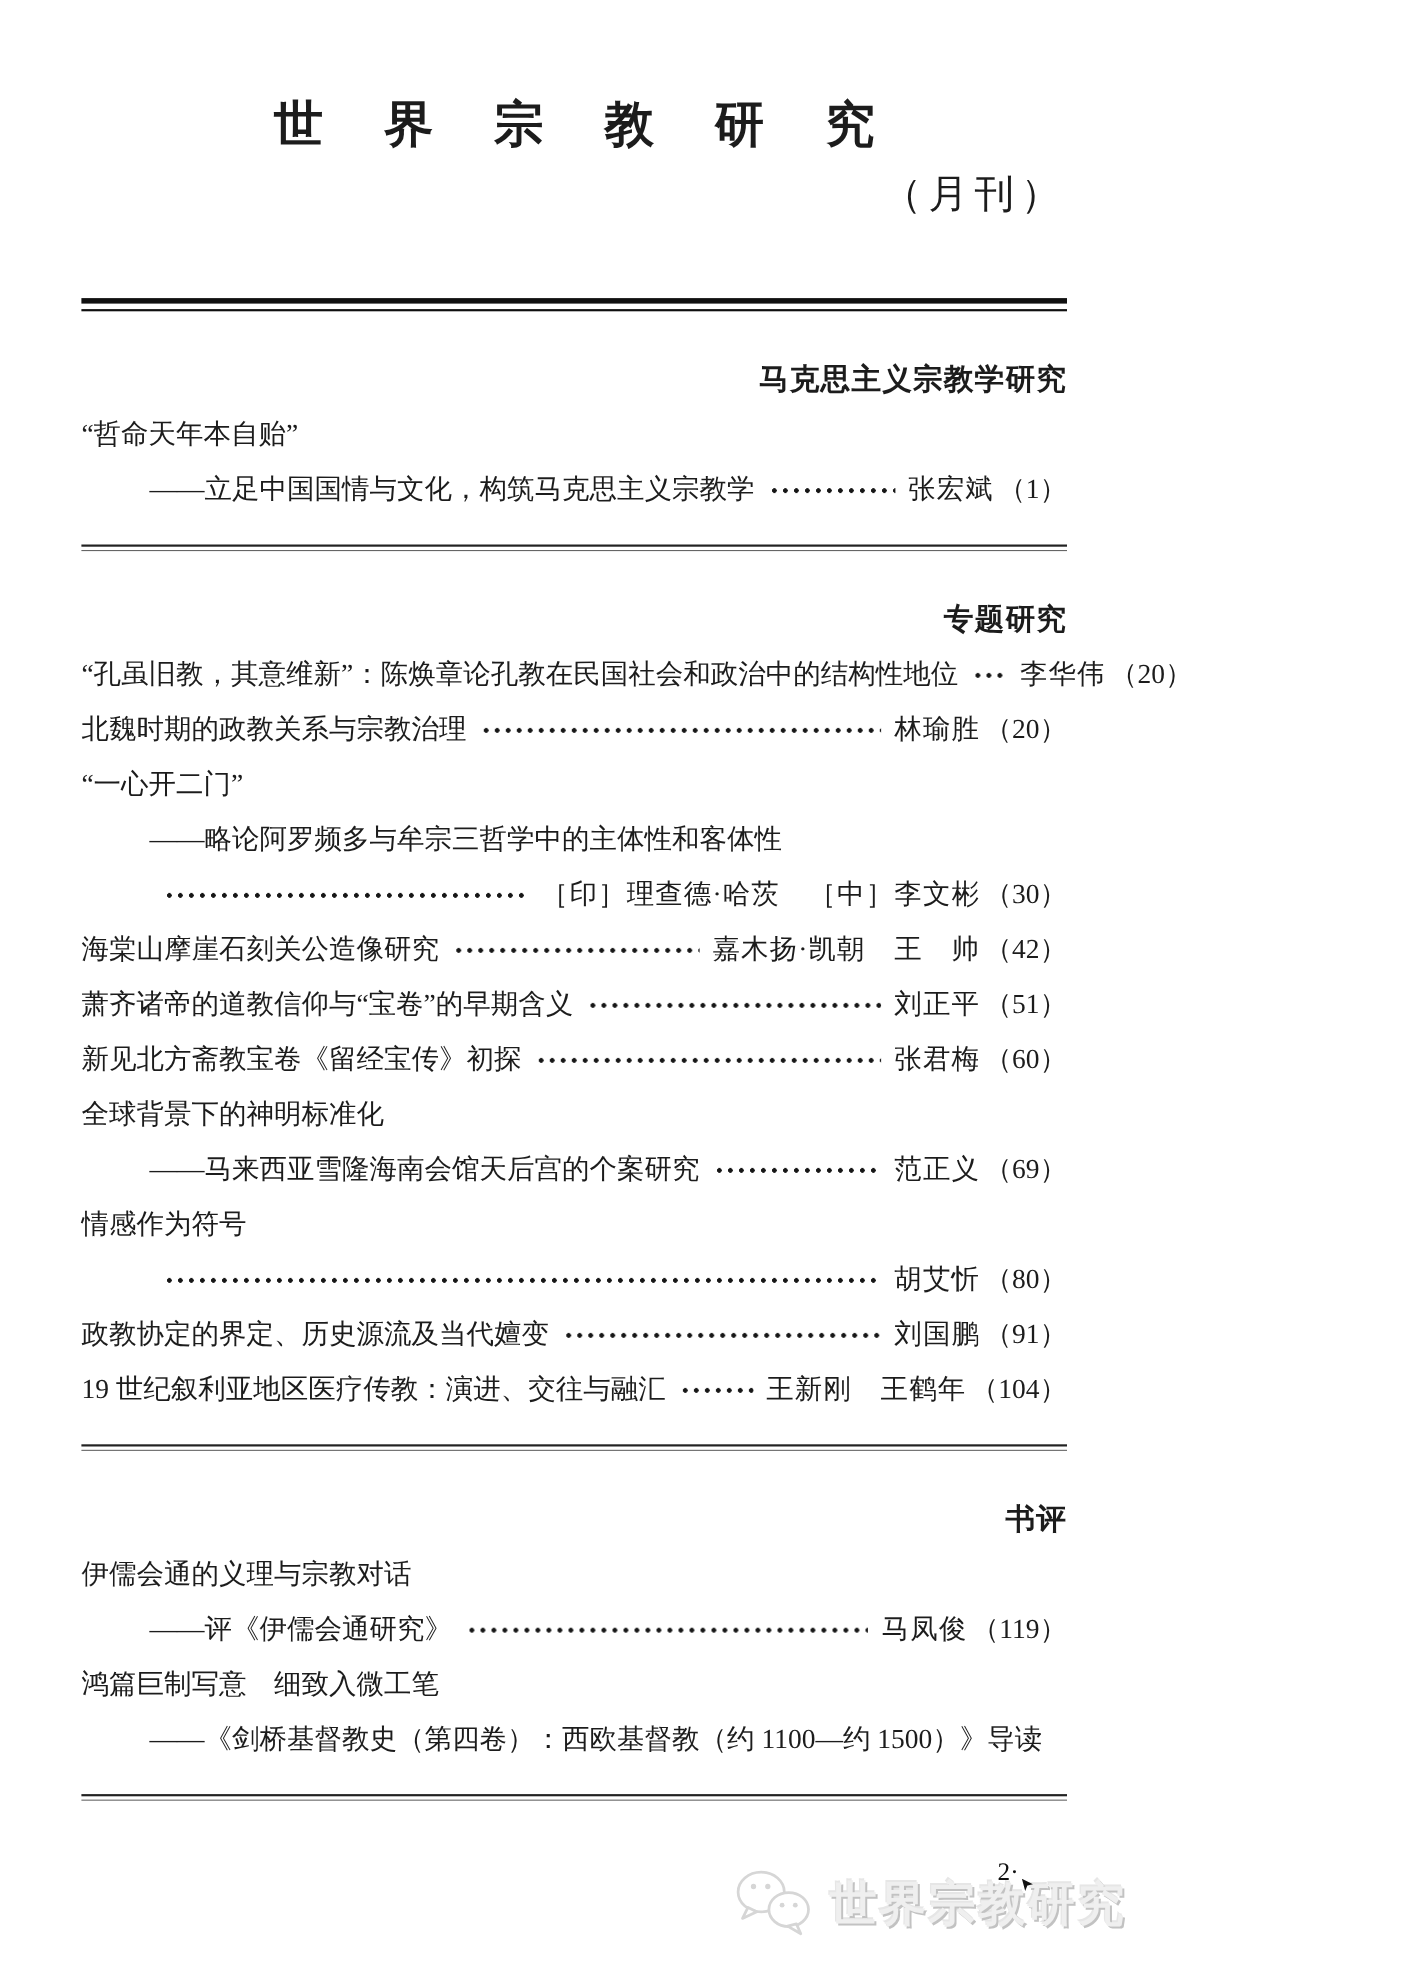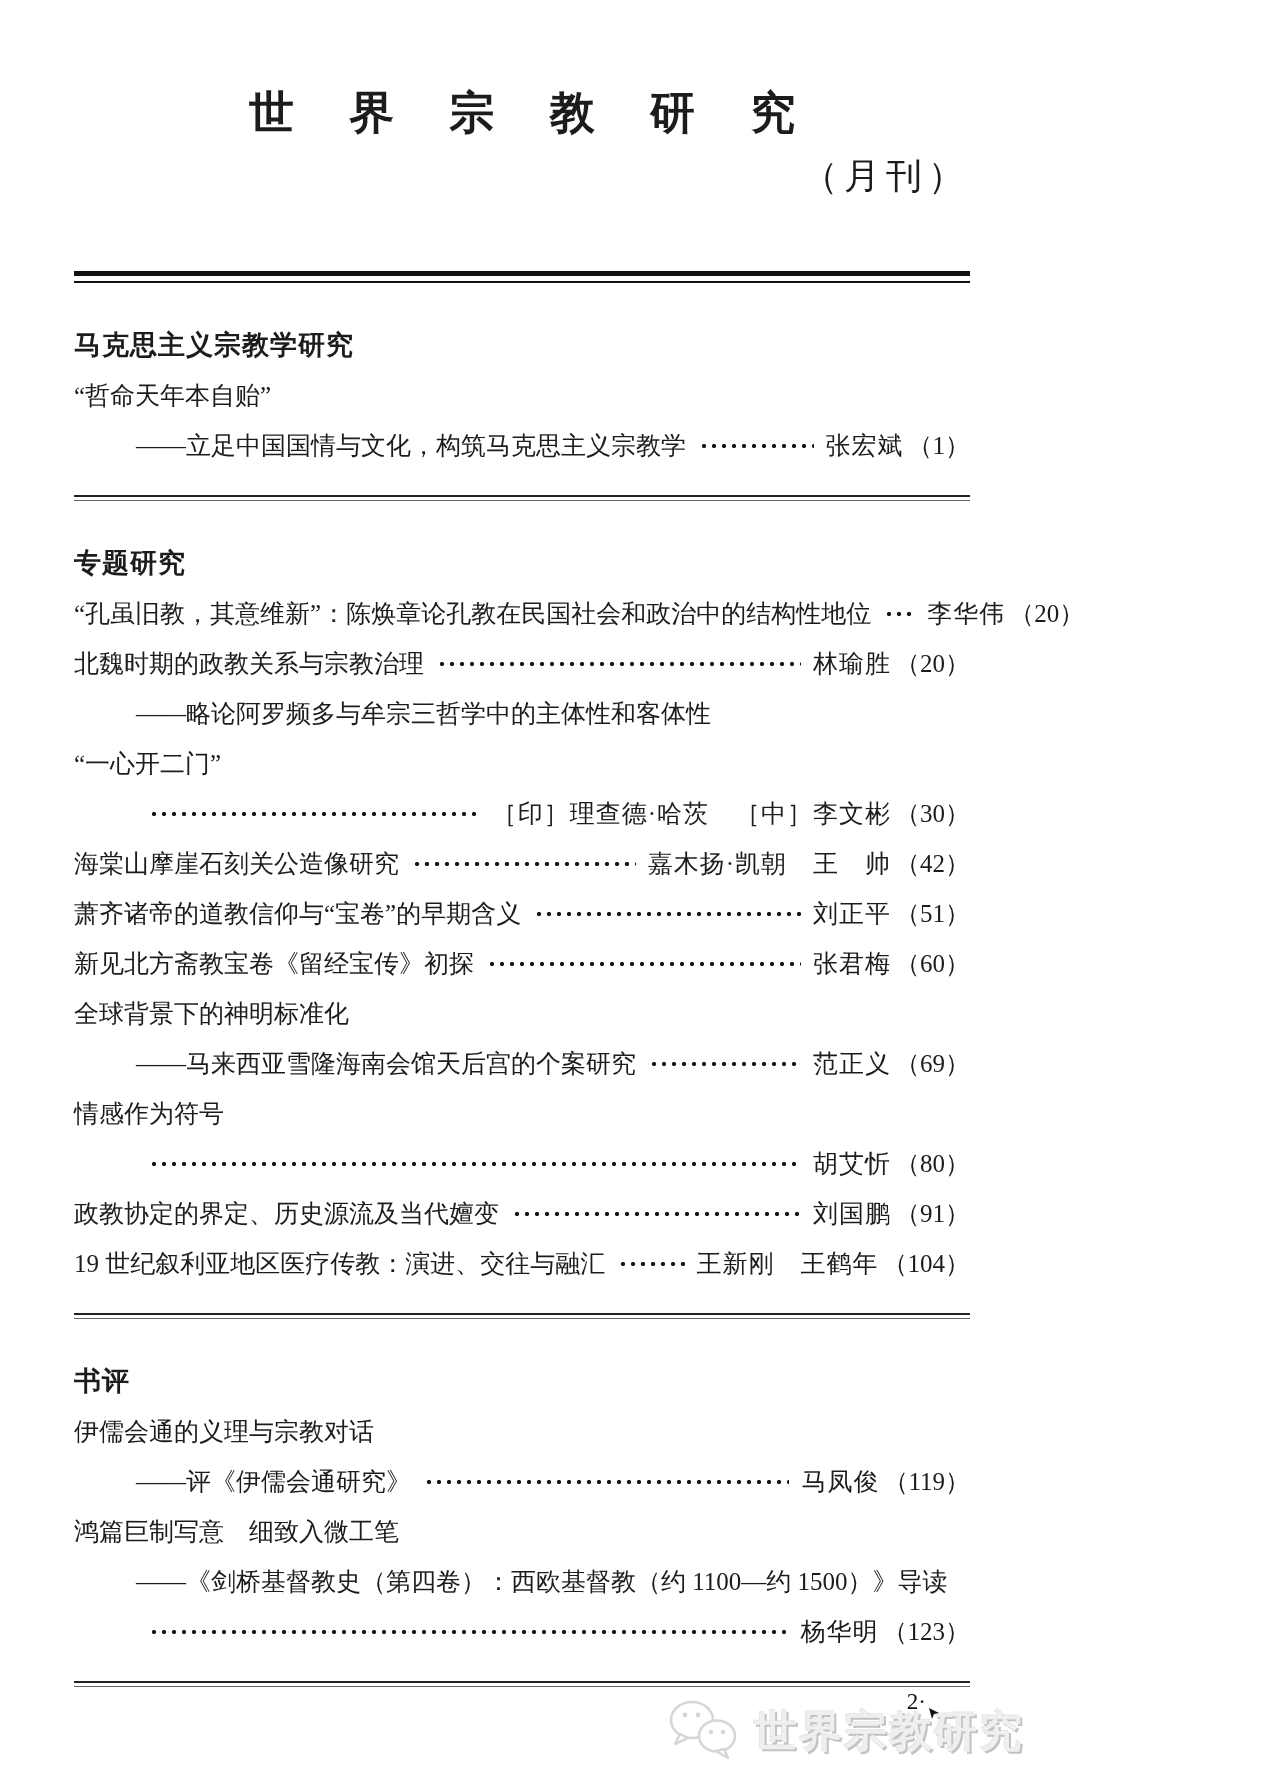--- a/index.html
+++ b/index.html
@@ -50,20 +50,21 @@
     border-bottom:1px solid #666666;
   }
   
   .section-heading{
     margin-top:46px;
     font-family:"Liberation Sans","DejaVu Sans",sans-serif;
     font-weight:bold;
     font-size:27px;
     line-height:32px;
     letter-spacing:1px;
+    text-align:right;
   }
   .toc-row{
     display:flex;
     align-items:center;
     margin-top:20px;
     font-size:25px;
     line-height:30px;
     white-space:nowrap;
   }
   .toc-row .title{flex:0 0 auto;}
@@ -146,25 +147,25 @@
         <span class="dot-leader"></span>
         <span class="authors">李华伟</span>
         <span class="pagenum">（20）</span>
       </div>
       <div class="toc-row indent-0">
         <span class="title">北魏时期的政教关系与宗教治理</span>
         <span class="dot-leader"></span>
         <span class="authors">林瑜胜</span>
         <span class="pagenum">（20）</span>
       </div>
+      <div class="toc-row indent-0">
+        <span class="title">“一心开二门”</span>
+      </div>
       <div class="toc-row indent-1">
         <span class="title">——略论阿罗频多与牟宗三哲学中的主体性和客体性</span>
-      </div>
-      <div class="toc-row indent-0">
-        <span class="title">“一心开二门”</span>
       </div>
       <div class="toc-row indent-2">
         <span class="dot-leader"></span>
         <span class="authors">［印］理查德·哈茨　［中］李文彬</span>
         <span class="pagenum">（30）</span>
       </div>
       <div class="toc-row indent-0">
         <span class="title">海棠山摩崖石刻关公造像研究</span>
         <span class="dot-leader"></span>
         <span class="authors">嘉木扬·凯朝　王　帅</span>
@@ -220,25 +221,20 @@
         <span class="title">——评《伊儒会通研究》</span>
         <span class="dot-leader"></span>
         <span class="authors">马凤俊</span>
         <span class="pagenum">（119）</span>
       </div>
       <div class="toc-row indent-0">
         <span class="title">鸿篇巨制写意　细致入微工笔</span>
       </div>
       <div class="toc-row indent-1">
         <span class="title">——《剑桥基督教史（第四卷）：西欧基督教（约 1100—约 1500）》导读</span>
-      </div>
-      <div class="toc-row indent-2">
-        <span class="dot-leader"></span>
-        <span class="authors">杨华明</span>
-        <span class="pagenum">（123）</span>
       </div>
       <div class="rule-double"></div>
     </div>
 
   <div class="page-number">2·</div>
   <svg class="cursor-icon" viewBox="0 0 12 12">
     <path d="M1,0 L11,5 L6,6 L4,11 Z" fill="#111111"></path>
   </svg>
 
   <div class="footer-watermark">

